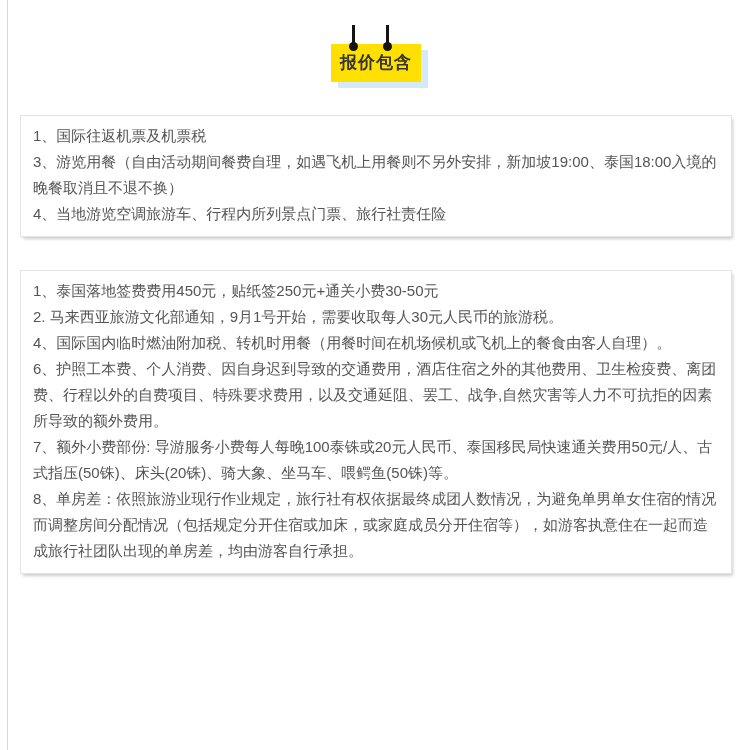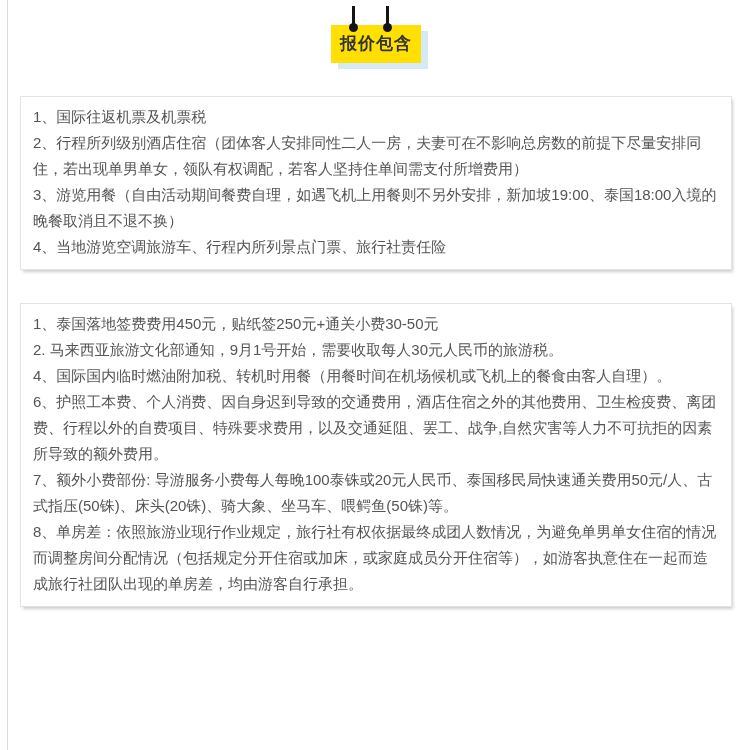--- a/index.html
+++ b/index.html
@@ -14,21 +14,21 @@
   .left-rule {
     position: absolute; left: 7px; top: 0; bottom: 0;
     width: 1px; background: #d9d9d9;
   }
   .content { position: absolute; left: 20px; top: 0; width: 712px; }
 
   
   .badge-row { display: flex; justify-content: center; }
   .badge {
     position: relative;
-    margin-top: 25px;
+    margin-top: 44px;
     padding: 7px 9px 8px;
     font-size: 17px; font-weight: bold; color: #333333;
     letter-spacing: 1px;
     min-width: 84px; text-align: center;
   }
   .badge-includes { background: #ffe000; box-shadow: 7px 6px 0 0 #d5eaf7; }
   .badge-excludes { background: #d5eaf7; box-shadow: -6px 6px 0 0 #ffe000; }
   .badge .label { position: relative; z-index: 2; }
   .pin {
     position: absolute; top: -19px; width: 3px; height: 22px;
@@ -69,21 +69,20 @@
     <div class="badge-row">
       <div class="badge badge-includes">
         <span class="pin pin-1"></span>
         <span class="pin pin-2"></span>
         <span class="label">报价包含</span>
       </div>
     </div>
 
     <div class="info-box">
       <p>1、国际往返机票及机票税</p>
-      <p>2、行程所列级别酒店住宿（团体客人安排同性二人一房，夫妻可在不影响总房数的前提下尽量安排同住，若出现单男单女，领队有权调配，若客人坚持住单间需支付所增费用）</p>
       <p>3、游览用餐（自由活动期间餐费自理，如遇飞机上用餐则不另外安排，新加坡19:00、泰国18:00入境的晚餐取消且不退不换）</p>
       <p>4、当地游览空调旅游车、行程内所列景点门票、旅行社责任险</p>
     </div>
 
 
     <div class="info-box">
       <p>1、泰国落地签费费用450元，贴纸签250元+通关小费30-50元</p>
       <p>2. 马来西亚旅游文化部通知，9月1号开始，需要收取每人30元人民币的旅游税。</p>
       <p>4、国际国内临时燃油附加税、转机时用餐（用餐时间在机场候机或飞机上的餐食由客人自理）。</p>
       <p>6、护照工本费、个人消费、因自身迟到导致的交通费用，酒店住宿之外的其他费用、卫生检疫费、离团费、行程以外的自费项目、特殊要求费用，以及交通延阻、罢工、战争,自然灾害等人力不可抗拒的因素所导致的额外费用。</p>

